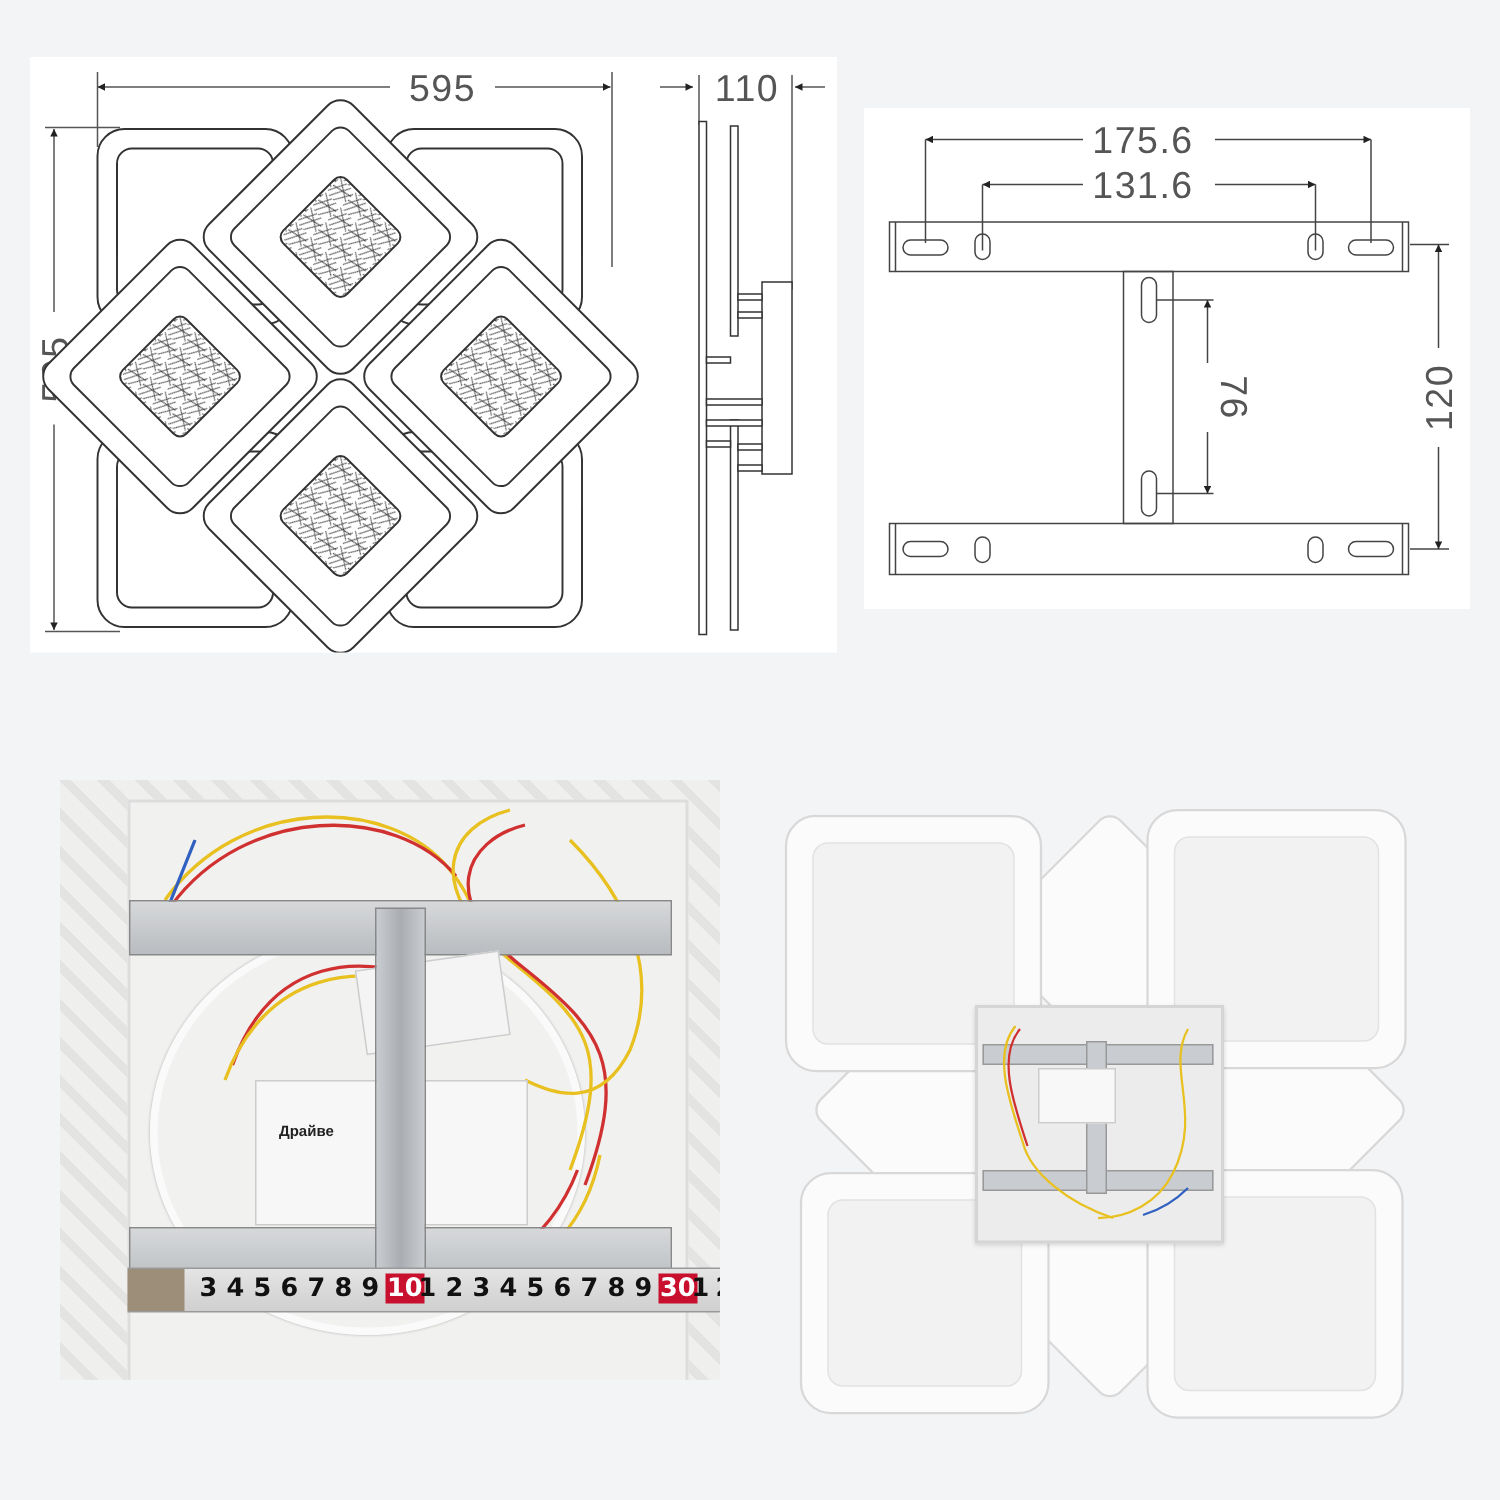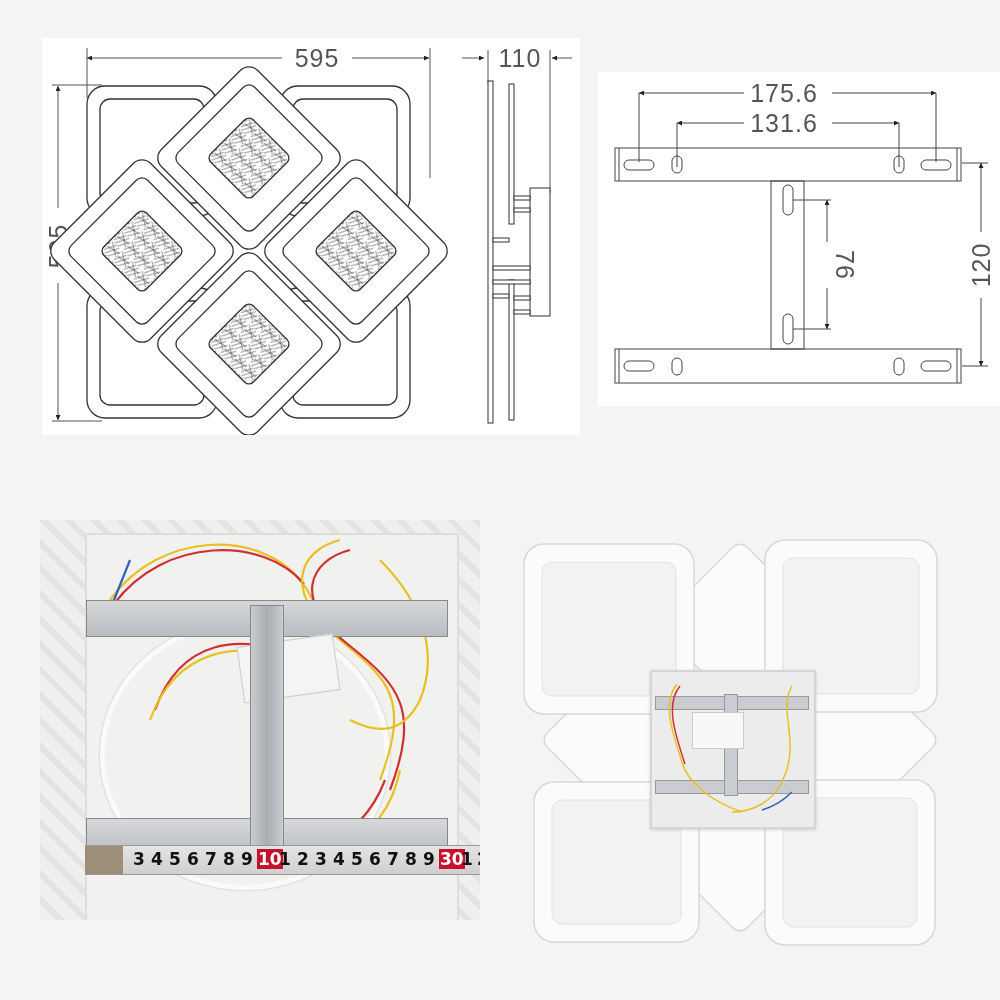--- a/index.html
+++ b/index.html
@@ -1,17 +1,17 @@
 <!DOCTYPE html>
 <html><head>
 <meta charset="utf-8">
 <style>
   html,body{margin:0;padding:0;}
   body{width:1000px;height:1000px;background:#f3f4f6;position:relative;overflow:hidden;font-family:"Liberation Sans",sans-serif;}
-  .panel{position:absolute;background:#fff;margin-left:22px;}
+  .panel{position:absolute;background:#fff;}
   .dim-text{font-family:"Liberation Sans",sans-serif;fill:#555;font-size:25px;letter-spacing:1px;}
   .photo{position:absolute;overflow:hidden;}
   .tape{position:absolute;left:85px;top:845px;width:395px;height:28px;background:linear-gradient(#e4e4e4,#cfcfcf);border-top:1px solid #999;border-bottom:1px solid #999;}
   .tape-hook{position:absolute;left:0;top:0;width:38px;height:28px;background:#9c8e78;}
   .tape-num{position:absolute;top:3px;font-weight:bold;font-size:17px;color:#111;font-family:"DejaVu Sans",sans-serif;}
   .tape-num.red{background:#c8102e;color:#fff;padding:0 1px;}
   .driver-label{position:absolute;font-weight:bold;font-size:10px;color:#222;}
 </style>
 </head>
 <body>
@@ -165,20 +165,23 @@
       <path d="M115,190 C140,120 200,110 260,140" stroke="#d03030"></path>
       <path d="M110,200 C135,130 200,115 262,146" stroke="#e8c020"></path>
       <path d="M70,90 L90,40" stroke="#3060c0"></path>
       <path d="M345,260 C330,300 300,320 280,330" stroke="#d03030"></path>
       <path d="M360,250 C350,300 320,320 300,330" stroke="#e8c020"></path>
     </g>
   </svg>
 
   <div style="position:absolute;left:46px;top:80px;width:360px;height:35px;background:linear-gradient(#d6d8da,#b9bcc0);border:1px solid #888;"></div>
   <div style="position:absolute;left:46px;top:298px;width:360px;height:38px;background:linear-gradient(#d6d8da,#b9bcc0);border:1px solid #888;"></div>
+  <div style="position:absolute;left:130px;top:200px;width:180px;height:95px;background:#f7f7f7;border:1px solid #ccc;">
+    <span class="driver-label" style="left:15px;top:28px;">Драйве</span>
+  </div>
   <div style="position:absolute;left:200px;top:120px;width:95px;height:55px;background:#f4f4f4;border:1px solid #ccc;transform:rotate(-8deg);"></div>
   <div style="position:absolute;left:210px;top:85px;width:32px;height:240px;background:linear-gradient(90deg,#c9ccd0,#a9adb2,#c9ccd0);border:1px solid #888;"></div>
   <div class="tape" style="left:45px;top:325px;">
     <div class="tape-hook"></div>
     <span class="tape-num" style="left:48px">3</span>
     <span class="tape-num" style="left:66px">4</span>
     <span class="tape-num" style="left:84px">5</span>
     <span class="tape-num" style="left:102px">6</span>
     <span class="tape-num" style="left:120px">7</span>
     <span class="tape-num" style="left:138px">8</span>

